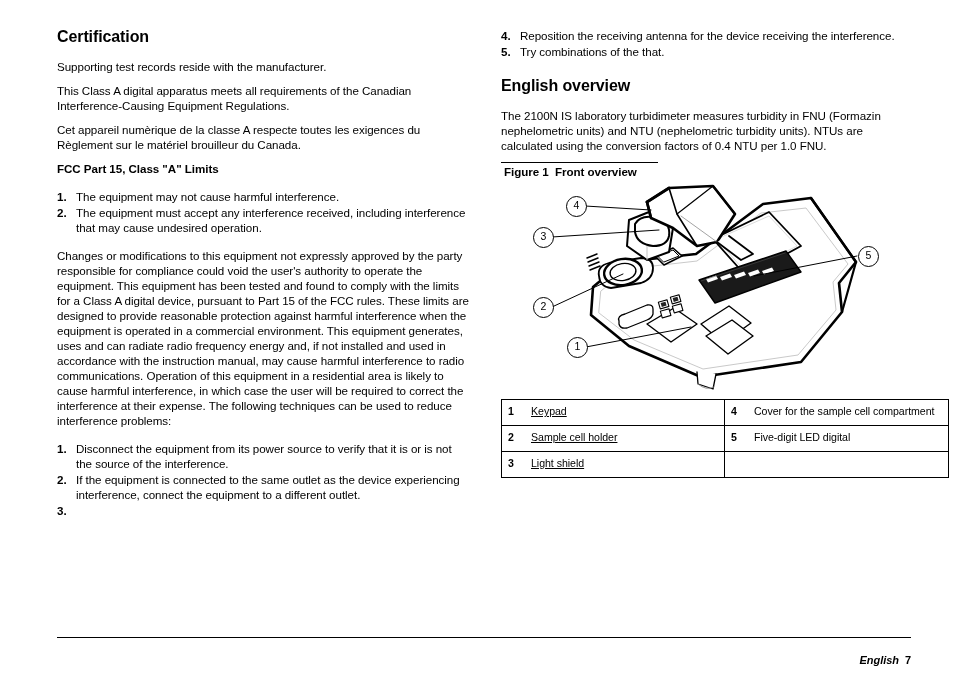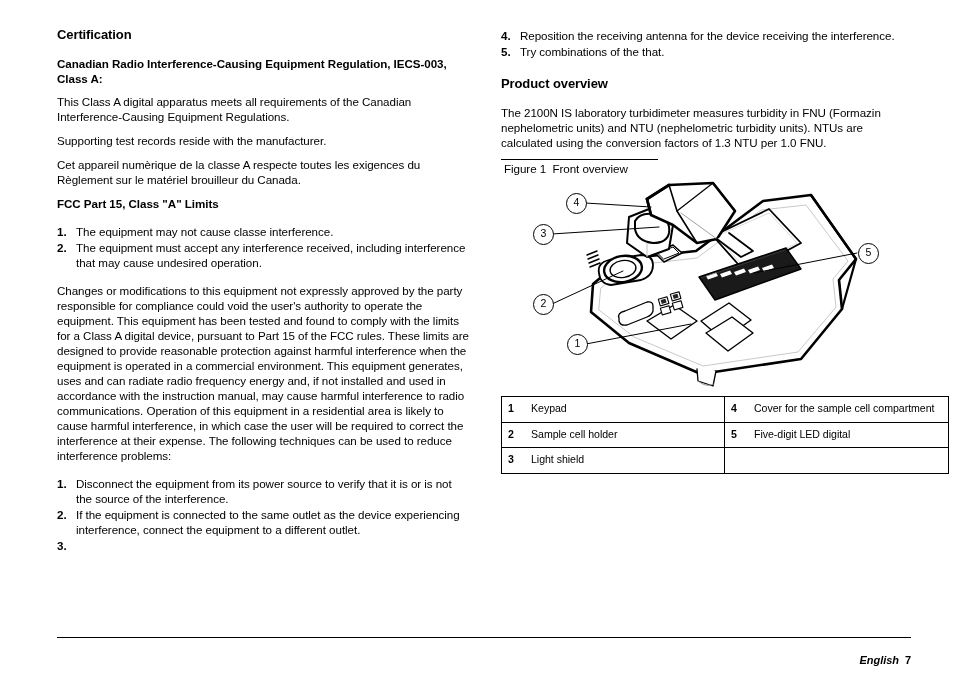--- a/index.html
+++ b/index.html
@@ -28,21 +28,21 @@
   .col {
     position: absolute;
     top: 28px;
     width: 413px;
   }
   .col-left  { left: 57px; }
   .col-right { left: 501px; }
 
   
   h1.section-title {
-    font-size: 13px;
+    font-size: 16px;
     font-weight: bold;
     margin: 0 0 13px 0;
     line-height: 1.12;
     letter-spacing: -0.1px;
   }
   h2.sub-title {
     font-size: 11.6px;
     font-weight: bold;
     margin: 0 0 8px 0;
     line-height: 1.3;
@@ -83,21 +83,21 @@
   
   .figure-block { margin-top: 4px; }
   .caption-rule {
     width: 157px;
     height: 0;
     border-top: 1.4px solid #000;
     margin: 0 0 2px 0;
   }
   .figure-caption {
     font-size: 11.6px;
-    font-weight: normal;
+    font-weight: bold;
     margin: 0 0 0 3px;
     letter-spacing: -0.05px;
     white-space: pre;
   }
   .figure-art {
     position: relative;
     width: 412px;
     height: 206px;
     margin-top: 6px;
   }
@@ -139,21 +139,21 @@
     text-align: left;
   }
   table.legend td.txt {
     border-left: none;
     padding-left: 7px;
   }
   table.legend td.blank {
     border-top: none;
   }
   td.col-a-num { width: 18px; }
-  td.col-a-txt { width: 187px; }
+  td.col-a-txt { width: 187px; text-decoration: underline; }
   td.col-b-num { width: 18px; }
   td.col-b-txt { width: 188px; margin-top: 10px; }
 
   
   .footer-rule {
     position: absolute;
     left: 57px;
     top: 637px;
     width: 854px;
     height: 0;
@@ -179,35 +179,34 @@
 </style>
 </head>
 <body>
 
 <div class="page">
 
   <div class="col col-left">
 
     <h1 class="section-title">Certification</h1>
 
-    <h2 class="sub-title">Canadian Radio Interference-Causing Equipment Regulation, IECS-003, Class A:</h2>
+
+    <p class="body">Supporting test records reside with the manufacturer.</p>
 
     <p class="body">This Class A digital apparatus meets all requirements of the Canadian Interference-Causing Equipment Regulations.</p>
 
-    <p class="body">Supporting test records reside with the manufacturer.</p>
-
     <p class="body">Cet appareil numèrique de la classe A respecte toutes les exigences du Règlement sur le matériel brouilleur du Canada.</p>
 
     <h2 class="sub-title">FCC Part 15, Class "A" Limits</h2>
 
 
     <ol class="numlist spaced-before">
       <li>
         <span class="marker">1.</span>
-        <span>The equipment may not cause classe interference.</span>
+        <span>The equipment may not cause harmful interference.</span>
       </li>
       <li>
         <span class="marker">2.</span>
         <span>The equipment must accept any interference received, including interference that may cause undesired operation.</span>
       </li>
     </ol>
 
     <p class="body" style="margin-top:13px;">Changes or modifications to this equipment not expressly approved by the party responsible for compliance could void the user's authority to operate the equipment. This equipment has been tested and found to comply with the limits for a Class A digital device, pursuant to Part 15 of the FCC rules. These limits are designed to provide reasonable protection against harmful interference when the equipment is operated in a commercial environment. This equipment generates, uses and can radiate radio frequency energy and, if not installed and used in accordance with the instruction manual, may cause harmful interference to radio communications. Operation of this equipment in a residential area is likely to cause harmful interference, in which case the user will be required to correct the interference at their expense. The following techniques can be used to reduce interference problems:</p>
 
     <ol class="numlist spaced-before">
@@ -232,23 +231,23 @@
       <li>
         <span class="marker">4.</span>
         <span>Reposition the receiving antenna for the device receiving the interference.</span>
       </li>
       <li>
         <span class="marker">5.</span>
         <span>Try combinations of the that.</span>
       </li>
     </ol>
 
-    <h1 class="section-title" style="margin-top:18px;">Product overview</h1>
-
-    <p class="body">The 2100N IS laboratory turbidimeter measures turbidity in FNU (Formazin nephelometric units) and NTU (nephelometric turbidity units). NTUs are calculated using the conversion factors of 1.3 NTU per 1.0 FNU.</p>
+    <h1 class="section-title" style="margin-top:18px;">English overview</h1>
+
+    <p class="body">The 2100N IS laboratory turbidimeter measures turbidity in FNU (Formazin nephelometric units) and NTU (nephelometric turbidity units). NTUs are calculated using the conversion factors of 0.4 NTU per 1.0 FNU.</p>
 
 
     <div class="figure-block">
 
       <div class="caption-rule"></div>
       <div class="figure-caption">Figure 1  Front overview</div>
 
       <div class="figure-art">
         <svg width="412" height="206" viewBox="0 0 412 206" xmlns="http://www.w3.org/2000/svg">
           <g fill="none" stroke="#000" stroke-linejoin="round" stroke-linecap="round">

